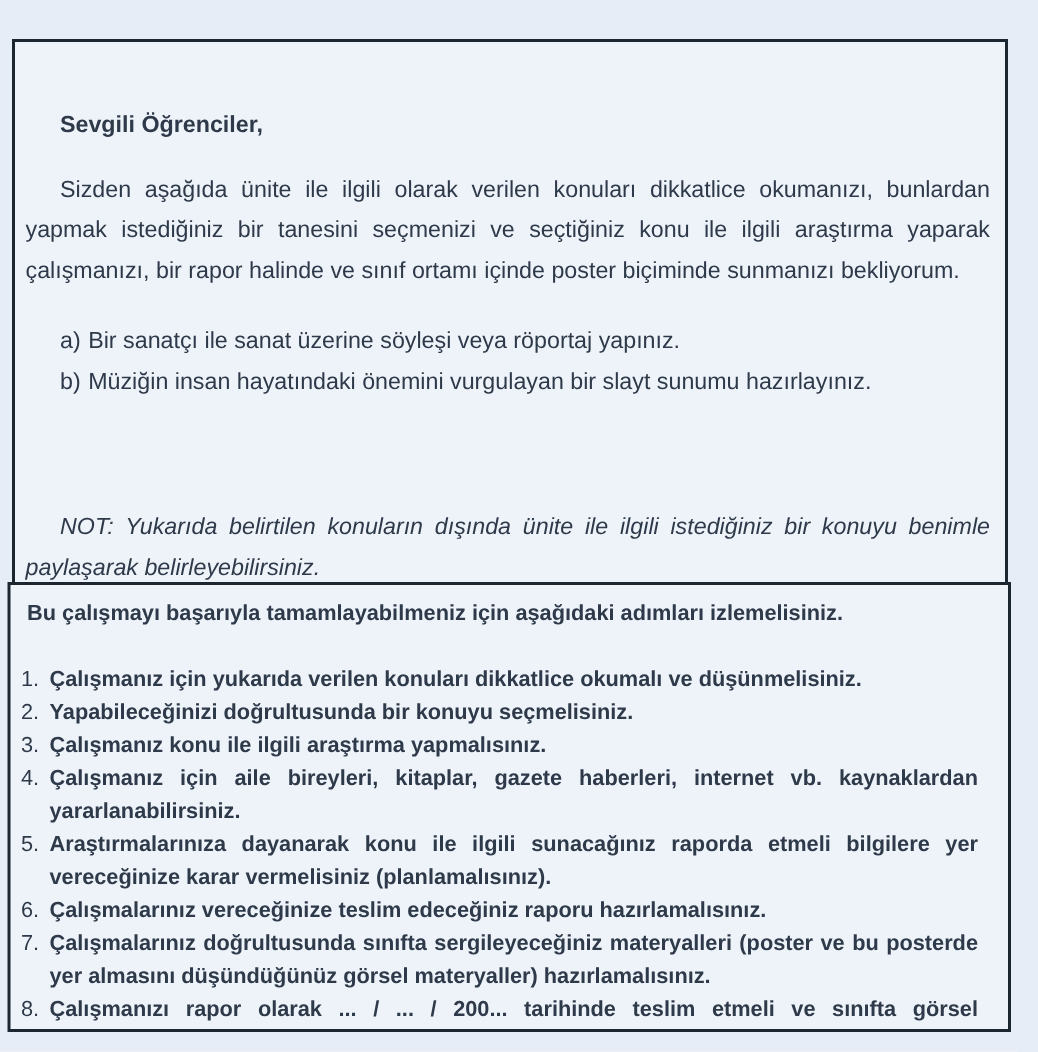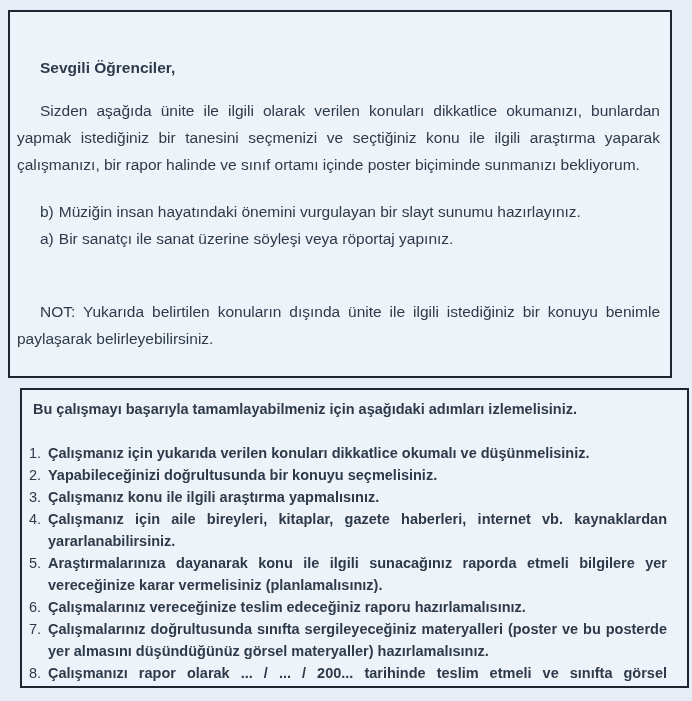--- a/index.html
+++ b/index.html
@@ -18,27 +18,27 @@
     overflow:hidden;
   }
   .box{
     position:absolute;
     box-sizing:border-box;
     border:2px solid var(--border);
     background:var(--box-bg);
     overflow:hidden;
   }
   #box1{
-    left:8px;top:10px;width:664px;height:368px;
+    left:8px;top:26px;width:664px;height:368px;
     padding:42px 10px 0 7px;
     font-size:15.5px;
     line-height:27px;
   }
   #box2{
-    left:20px;top:388px;width:669px;height:300px;
+    left:5px;top:388px;width:669px;height:300px;
     padding:8px 20px 0 7px;
     font-size:14.5px;
     line-height:22px;
   }
   .greeting{
     margin-left:23px;
     font-weight:700;
   }
   .para{
     margin-top:16px;
@@ -48,23 +48,24 @@
   .options{
     margin-top:20px;
   }
   .option{
     margin-left:23px;
   }
   .option .opt-label{
     margin-right:5px;
   }
   .note{
-    margin-top:46px;
+    margin-top:70px;
     text-align:justify;
     text-indent:23px;
+    font-style:italic;
   }
   .heading{
     font-weight:700;
     margin-left:4px;
   }
   .steps{
     margin-top:22px;
   }
   .step{
     display:flex;
@@ -81,24 +82,24 @@
   }
 </style>
 </head>
 <body>
 
 <div class="box" id="box1">
   <div class="greeting">Sevgili Öğrenciler,</div>
   <div class="para">Sizden aşağıda ünite ile ilgili olarak verilen konuları dikkatlice okumanızı, bunlardan yapmak istediğiniz bir tanesini seçmenizi ve seçtiğiniz konu ile ilgili araştırma yaparak çalışmanızı, bir rapor halinde ve sınıf ortamı içinde poster biçiminde sunmanızı bekliyorum.</div>
   <div class="options">
     <div class="option">
-      <span class="opt-label">b)</span><span>Müziğin insan hayatındaki önemini vurgulayan bir slayt sunumu hazırlayınız.</span>
+      <span class="opt-label">a)</span><span>Bir sanatçı ile sanat üzerine söyleşi veya röportaj yapınız.</span>
     </div>
     <div class="option">
-      <span class="opt-label">a)</span><span>Bir sanatçı ile sanat üzerine söyleşi veya röportaj yapınız.</span>
+      <span class="opt-label">b)</span><span>Müziğin insan hayatındaki önemini vurgulayan bir slayt sunumu hazırlayınız.</span>
     </div>
   </div>
   <div class="note">NOT: Yukarıda belirtilen konuların dışında ünite ile ilgili istediğiniz bir konuyu benimle paylaşarak belirleyebilirsiniz.</div>
 </div>
 
 <div class="box" id="box2">
   <div class="heading">Bu çalışmayı başarıyla tamamlayabilmeniz için aşağıdaki adımları izlemelisiniz.</div>
   <div class="steps">
     <div class="step">
       <span class="num">1.</span>

